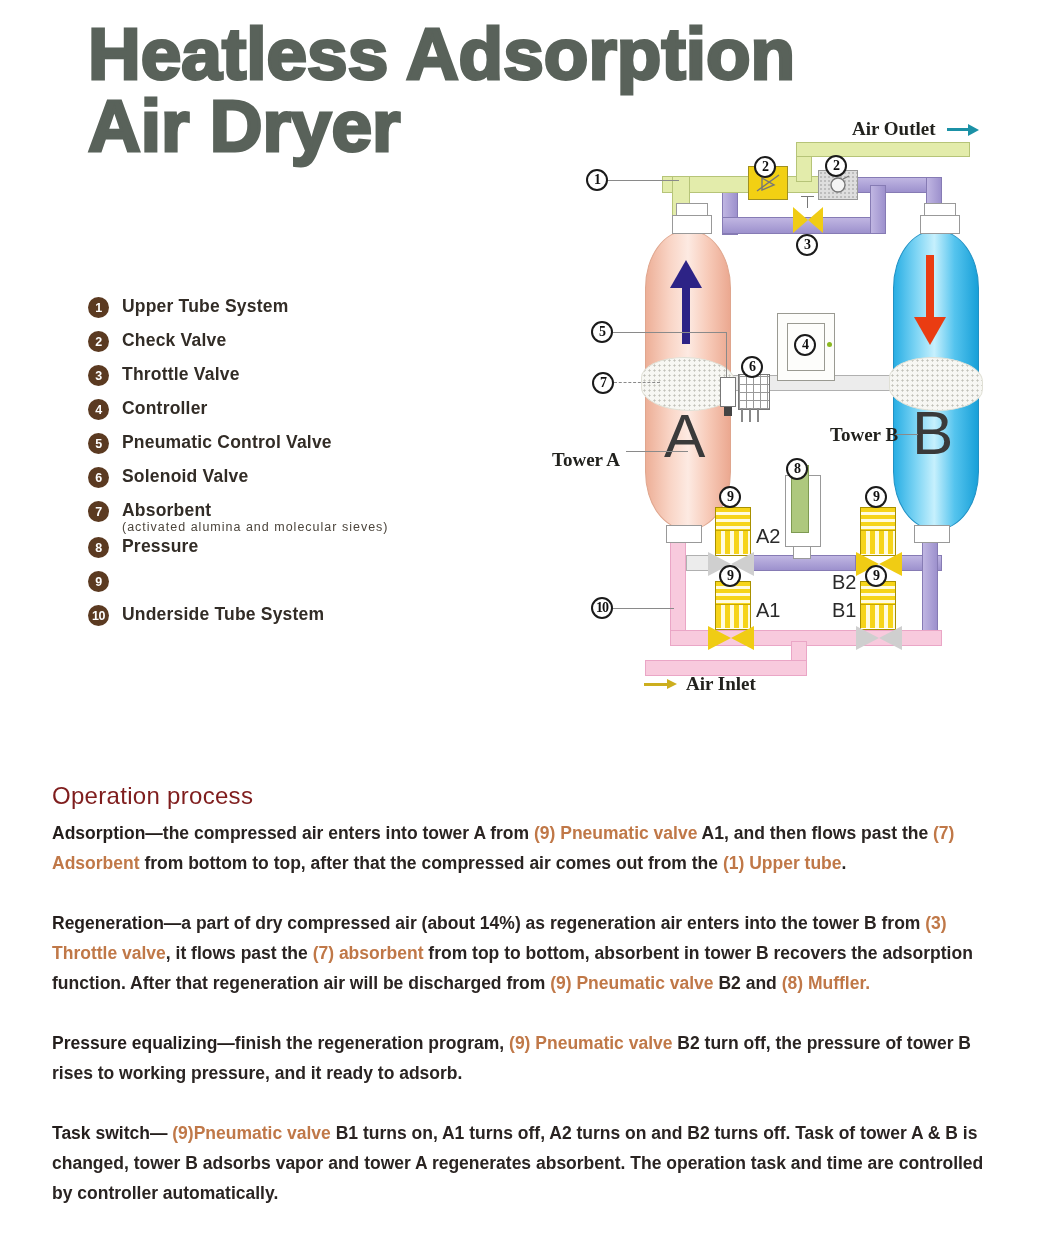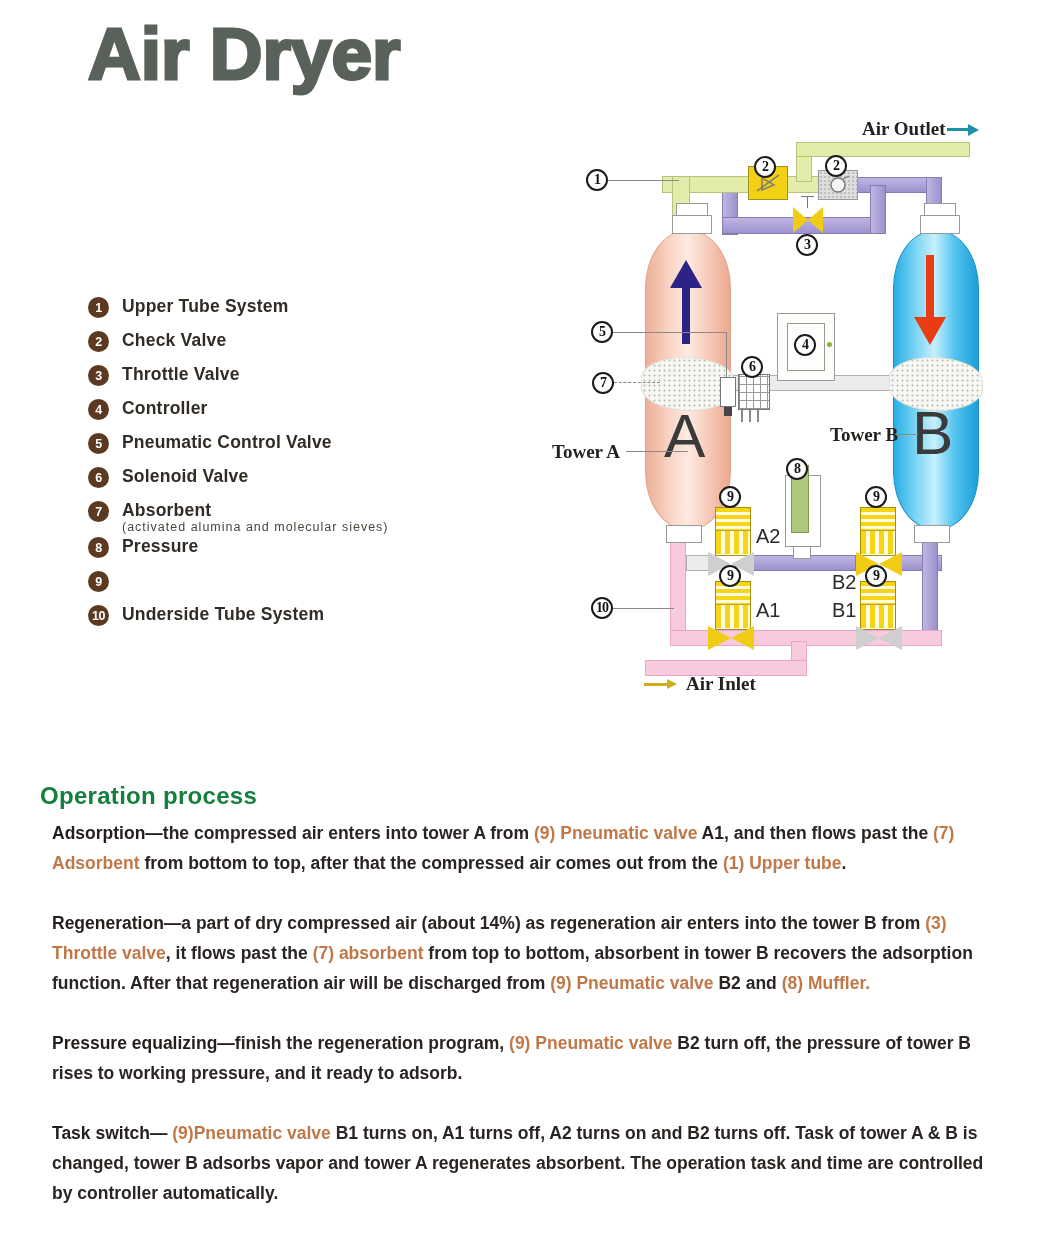--- a/index.html
+++ b/index.html
@@ -79,36 +79,37 @@
   .muf-bar{position:absolute;background:#aec87e;border:1px solid #7e9a52;}
 
   .tealline{position:absolute;height:3px;background:#1b91a6;}
   .tealhead{position:absolute;width:0;height:0;border-left:11px solid #1b91a6;
             border-top:6px solid transparent;border-bottom:6px solid transparent;}
   .ylwline{position:absolute;height:3px;background:#ccae1e;}
   .ylwhead{position:absolute;width:0;height:0;border-left:10px solid #ccae1e;
            border-top:5px solid transparent;border-bottom:5px solid transparent;}
 
   
-  .op-head{position:absolute;left:40px;top:782px;font-size:24px;font-weight:bold;color:#15803d;
+  .op-head{position:absolute;left:52px;top:782px;font-size:24px;font-weight:normal;color:#7f1d1d;
            letter-spacing:0.3px;}
   .op-body{position:absolute;left:52px;top:818px;width:948px;}
   .op-para{margin:0 0 30px 0;font-size:17.5px;line-height:30px;font-weight:bold;color:#2a2422;}
   .op-para .hl{color:#c07848;}
   .op-para .lead{color:#241e1c;}
 
   .website{position:absolute;left:680px;top:1206px;font-size:31px;font-weight:bold;color:#ee0202;
            -webkit-text-stroke:1px #ee0202;letter-spacing:0px;}
 </style>
 </head>
 <body>
 
 <div class="page">
 
   <div class="title">
+    <div>Heatless Adsorption</div>
     <div>Air Dryer</div>
   </div>
 
   <div class="legend">
 
       <div class="leg-row">
         <span class="leg-num">1</span>
         <span class="leg-txt">
           <span class="leg-label">Upper Tube System</span>
 
@@ -321,25 +322,25 @@
     <div class="co" style="left:51px;top:216px;">5</div>
     <div class="co" style="left:201px;top:251px;">6</div>
     <div class="co" style="left:52px;top:267px;">7</div>
     <div class="co" style="left:246px;top:353px;">8</div>
     <div class="co" style="left:179px;top:381px;">9</div>
     <div class="co" style="left:325px;top:381px;">9</div>
     <div class="co" style="left:179px;top:460px;">9</div>
     <div class="co" style="left:325px;top:460px;">9</div>
     <div class="co" style="left:51px;top:492px;">10</div>
 
-    <div class="dlabel" style="left:312px;top:13px;margin-left:10px;">Air Outlet</div>
+    <div class="dlabel" style="left:312px;top:13px;">Air Outlet</div>
     <div class="tealline" style="left:407px;top:23px;width:22px;"></div>
     <div class="tealhead" style="left:428px;top:19px;"></div>
 
-    <div class="dlabel" style="left:12px;top:336px;">Tower A</div>
+    <div class="dlabel" style="left:12px;top:344px;">Tower A</div>
     <div class="dlabel" style="left:290px;top:319px;">Tower B</div>
 
     <div class="ylwline" style="left:104px;top:578px;width:24px;"></div>
     <div class="ylwhead" style="left:127px;top:574px;"></div>
     <div class="dlabel" style="left:146px;top:568px;">Air Inlet</div>
   </div>
 
   <div class="op-head">Operation process</div>
   <div class="op-body">
       <p class="op-para"><span class="lead">Adsorption—</span><span class="">the compressed air enters into tower A from </span><span class="hl">(9) Pneumatic valve </span><span class="">A1, and then flows past the </span><span class="hl">(7) Adsorbent </span><span class="">from bottom to top, after that the compressed air comes out from the </span><span class="hl">(1) Upper tube</span><span class="">.</span></p>

